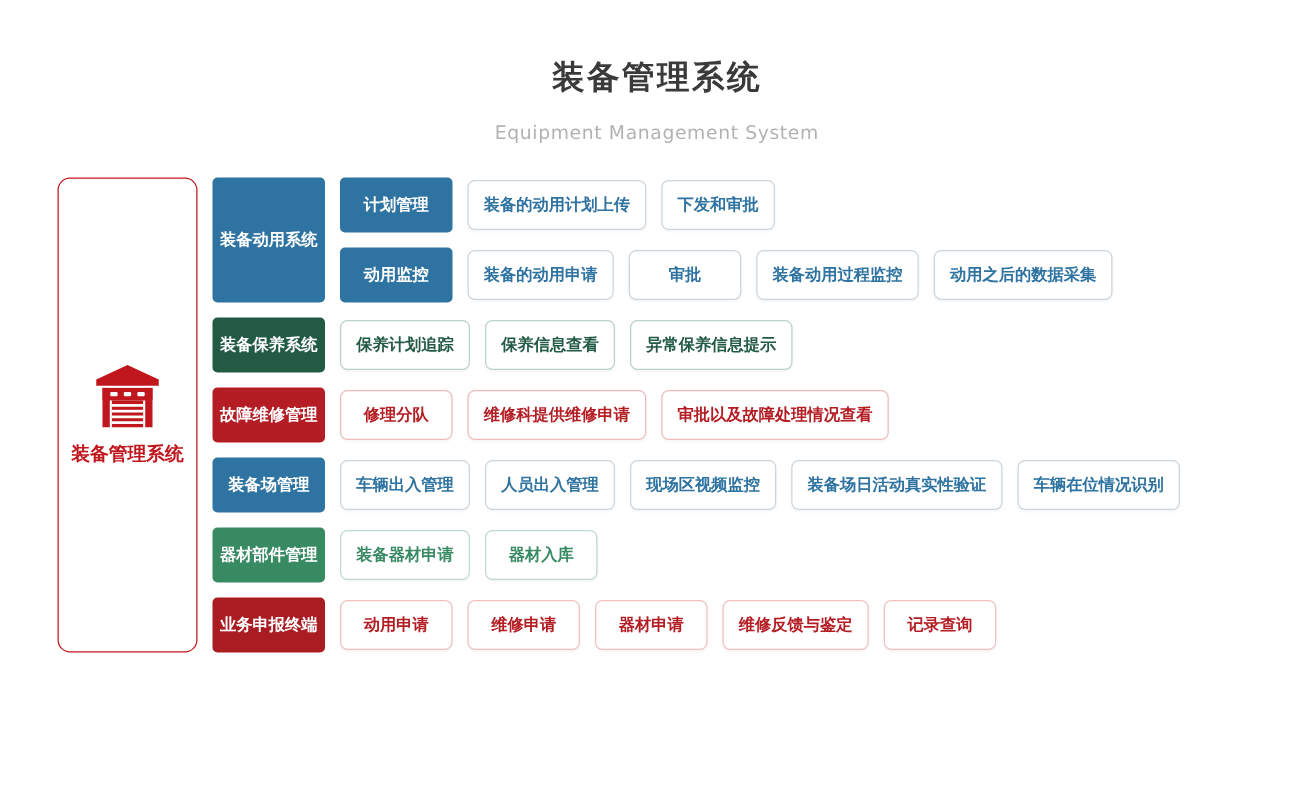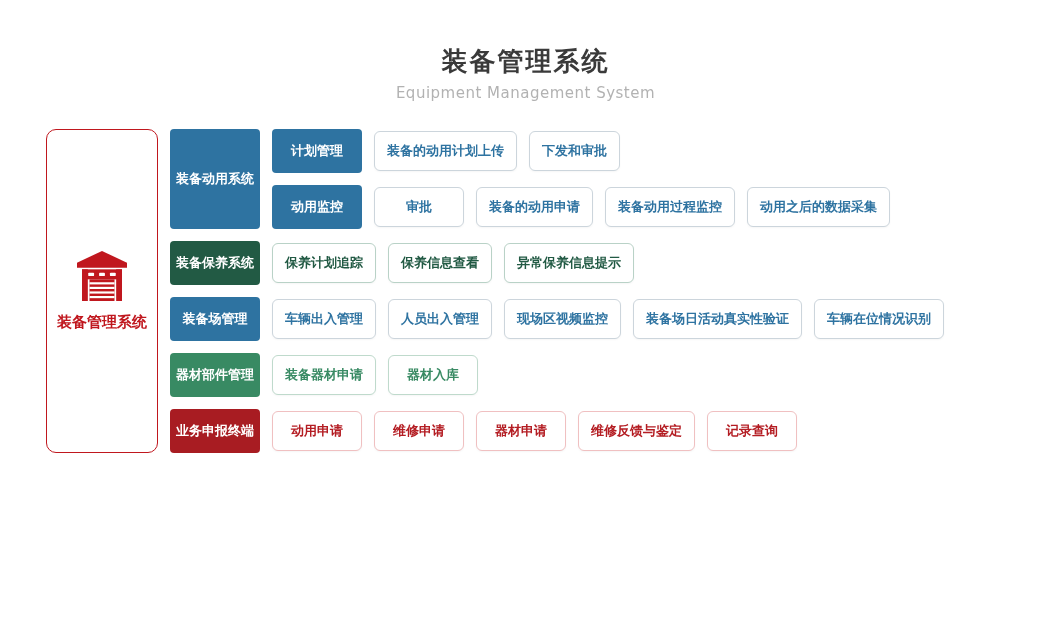--- a/index.html
+++ b/index.html
@@ -7,21 +7,21 @@
     width:1051px;height:636px;overflow:hidden;
     font-family:"DejaVu Sans","Liberation Sans",sans-serif;
     -webkit-font-smoothing:antialiased;
   }
   .page-header{margin-top:44px;text-align:center;}
   .page-title{
     margin:0;font-size:26px;font-weight:700;color:var(--title,#3a3a3a);
     letter-spacing:2px;
   }
   .page-subtitle{
-    margin-top:5px;font-size:15px;color:var(--subtitle,#b2b2b2);
+    margin-top:18px;font-size:15px;color:var(--subtitle,#b2b2b2);
     letter-spacing:0.5px;
   }
   .board{
     margin:27px 0 0 46px;
     display:flex;gap:12px;align-items:stretch;
   }
   .root-node{
     width:112px;box-sizing:border-box;
     border:1px solid var(--root-red,#c0171e);border-radius:10px;
     background:#fff;
@@ -99,35 +99,41 @@
     <div class="module-row grouped t-blue">
       <div class="hdr tall">装备动用系统</div>
       <div class="subrows">
         <div class="subrow">
           <div class="hdr">计划管理</div>
           <div class="leaf">装备的动用计划上传</div>
           <div class="leaf">下发和审批</div>
         </div>
         <div class="subrow">
           <div class="hdr">动用监控</div>
+          <div class="leaf">装备的动用申请</div>
           <div class="leaf">审批</div>
-          <div class="leaf">装备的动用申请</div>
           <div class="leaf">装备动用过程监控</div>
           <div class="leaf">动用之后的数据采集</div>
         </div>
       </div>
     </div>
 
     <div class="module-row t-green-dark">
       <div class="hdr">装备保养系统</div>
       <div class="leaf">保养计划追踪</div>
       <div class="leaf">保养信息查看</div>
       <div class="leaf">异常保养信息提示</div>
     </div>
 
+    <div class="module-row t-red">
+      <div class="hdr">故障维修管理</div>
+      <div class="leaf">修理分队</div>
+      <div class="leaf">维修科提供维修申请</div>
+      <div class="leaf">审批以及故障处理情况查看</div>
+    </div>
 
     <div class="module-row t-blue">
       <div class="hdr">装备场管理</div>
       <div class="leaf">车辆出入管理</div>
       <div class="leaf">人员出入管理</div>
       <div class="leaf">现场区视频监控</div>
       <div class="leaf">装备场日活动真实性验证</div>
       <div class="leaf">车辆在位情况识别</div>
     </div>
 

